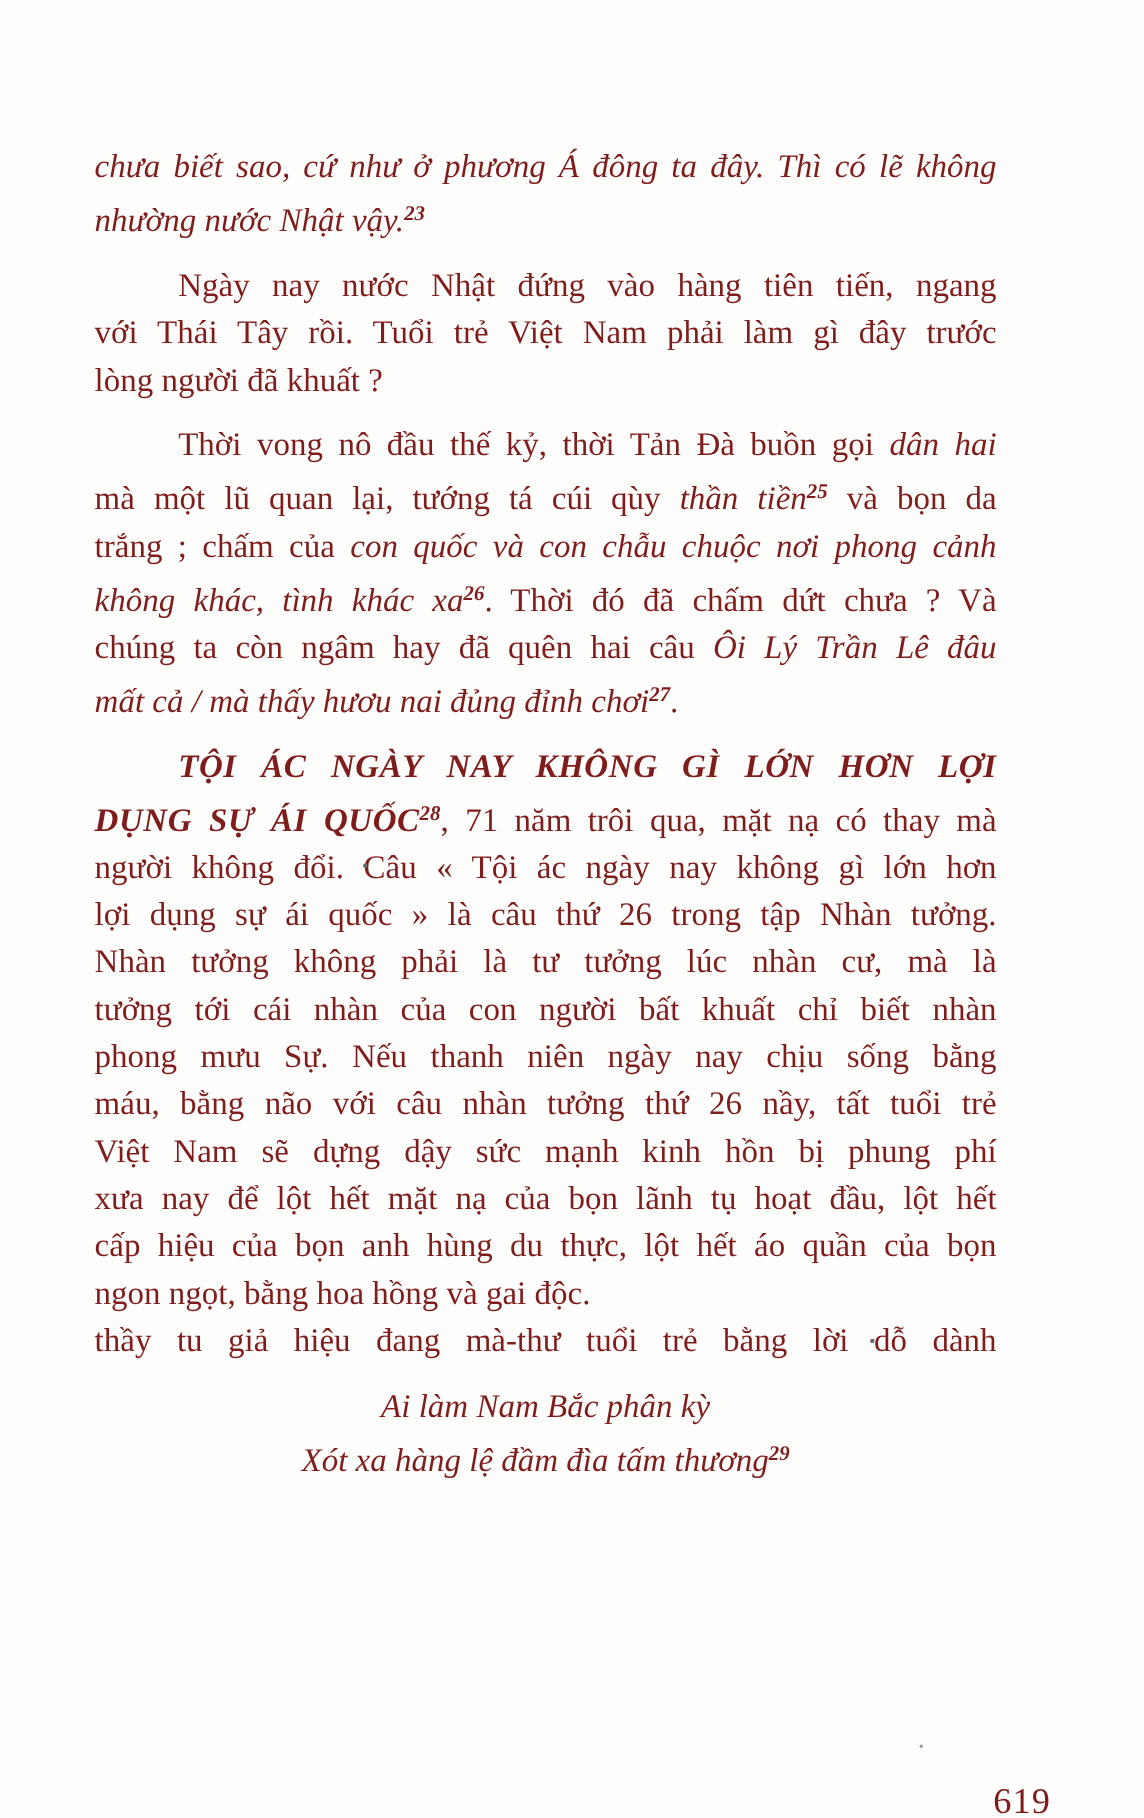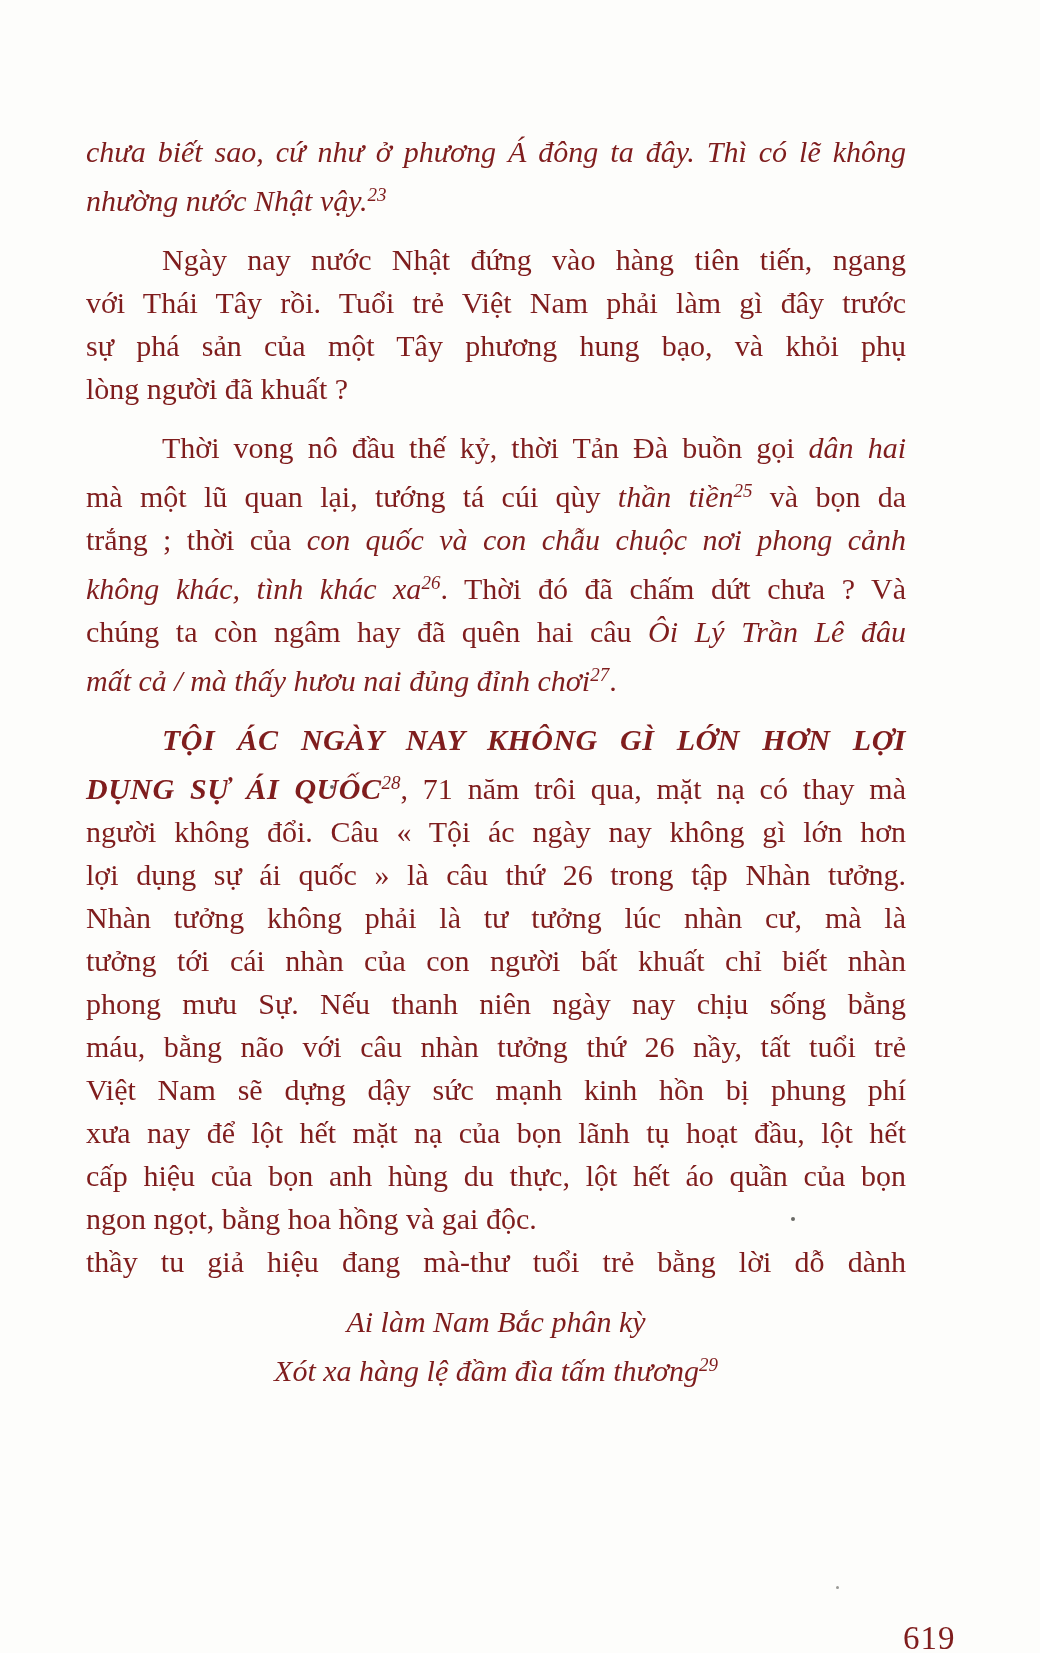--- a/index.html
+++ b/index.html
@@ -27,21 +27,21 @@
   .line.center { text-align-last: center; }
   .line.indent { padding-left: 76px; }
   .run-n { font-style: normal; }
   .run-i { font-style: italic; }
   .run-icaps { font-style: italic; letter-spacing: 0.5px; font-weight: bold; }
   .run-sup, .run-isup {
     font-size: 19px;
     vertical-align: 10px;
     letter-spacing: 0;
   }
-  .run-isup { font-style: italic; }
+  .run-isup { font-style: italic; font-weight: bold; }
   .page-number {
     position: absolute;
     left: 903px;
     top: 1620px;
     font-size: 33px;
     letter-spacing: 1px;
   }
   .speck {
     position: absolute;
     background: #6a6a66;
@@ -56,27 +56,26 @@
 
 <div class="page">
   <div class="text-block">
       <div class="para">
         <div class="line justify"><span class="run-i">chưa biết sao, cứ như ở phương Á đông ta đây. Thì có lẽ không</span></div>
         <div class="line left"><span class="run-i">nhường nước Nhật vậy.</span><span class="run-isup">23</span></div>
       </div>
       <div class="para">
         <div class="line justify indent"><span class="run-n">Ngày nay nước Nhật đứng vào hàng tiên tiến, ngang</span></div>
         <div class="line justify"><span class="run-n">với Thái Tây rồi. Tuổi trẻ Việt Nam phải làm gì đây trước</span></div>
-        <div class="line justify"><span class="run-n">sự phá sản của một Tây phương hung bạo, và khỏi phụ</span></div>
         <div class="line left"><span class="run-n">lòng người đã khuất ?</span></div>
       </div>
       <div class="para">
         <div class="line justify indent"><span class="run-n">Thời vong nô đầu thế kỷ, thời Tản Đà buồn gọi </span><span class="run-i">dân hai</span></div>
         <div class="line justify"><span class="run-n">mà một lũ quan lại, tướng tá cúi qùy </span><span class="run-i">thần tiền</span><span class="run-isup">25</span><span class="run-n"> và bọn da</span></div>
-        <div class="line justify"><span class="run-n">trắng ; thời của </span><span class="run-i">con quốc và con chẫu chuộc nơi phong cảnh</span></div>
+        <div class="line justify"><span class="run-n">trắng ; chấm của </span><span class="run-i">con quốc và con chẫu chuộc nơi phong cảnh</span></div>
         <div class="line justify"><span class="run-i">không khác, tình khác xa</span><span class="run-isup">26</span><span class="run-n">. Thời đó đã chấm dứt chưa ? Và</span></div>
         <div class="line justify"><span class="run-n">chúng ta còn ngâm hay đã quên hai câu </span><span class="run-i">Ôi Lý Trần Lê đâu</span></div>
         <div class="line left"><span class="run-i">mất cả / mà thấy hươu nai đủng đỉnh chơi</span><span class="run-isup">27</span><span class="run-n">.</span></div>
       </div>
       <div class="para">
         <div class="line justify indent"><span class="run-icaps">TỘI ÁC NGÀY NAY KHÔNG GÌ LỚN HƠN LỢI</span></div>
         <div class="line justify"><span class="run-icaps">DỤNG SỰ ÁI QUỐC</span><span class="run-isup">28</span><span class="run-n">, 71 năm trôi qua, mặt nạ có thay mà</span></div>
         <div class="line justify"><span class="run-n">người không đổi. Câu « Tội ác ngày nay không gì lớn hơn</span></div>
         <div class="line justify"><span class="run-n">lợi dụng sự ái quốc » là câu thứ 26 trong tập Nhàn tưởng.</span></div>
         <div class="line justify"><span class="run-n">Nhàn tưởng không phải là tư tưởng lúc nhàn cư, mà là</span></div>

